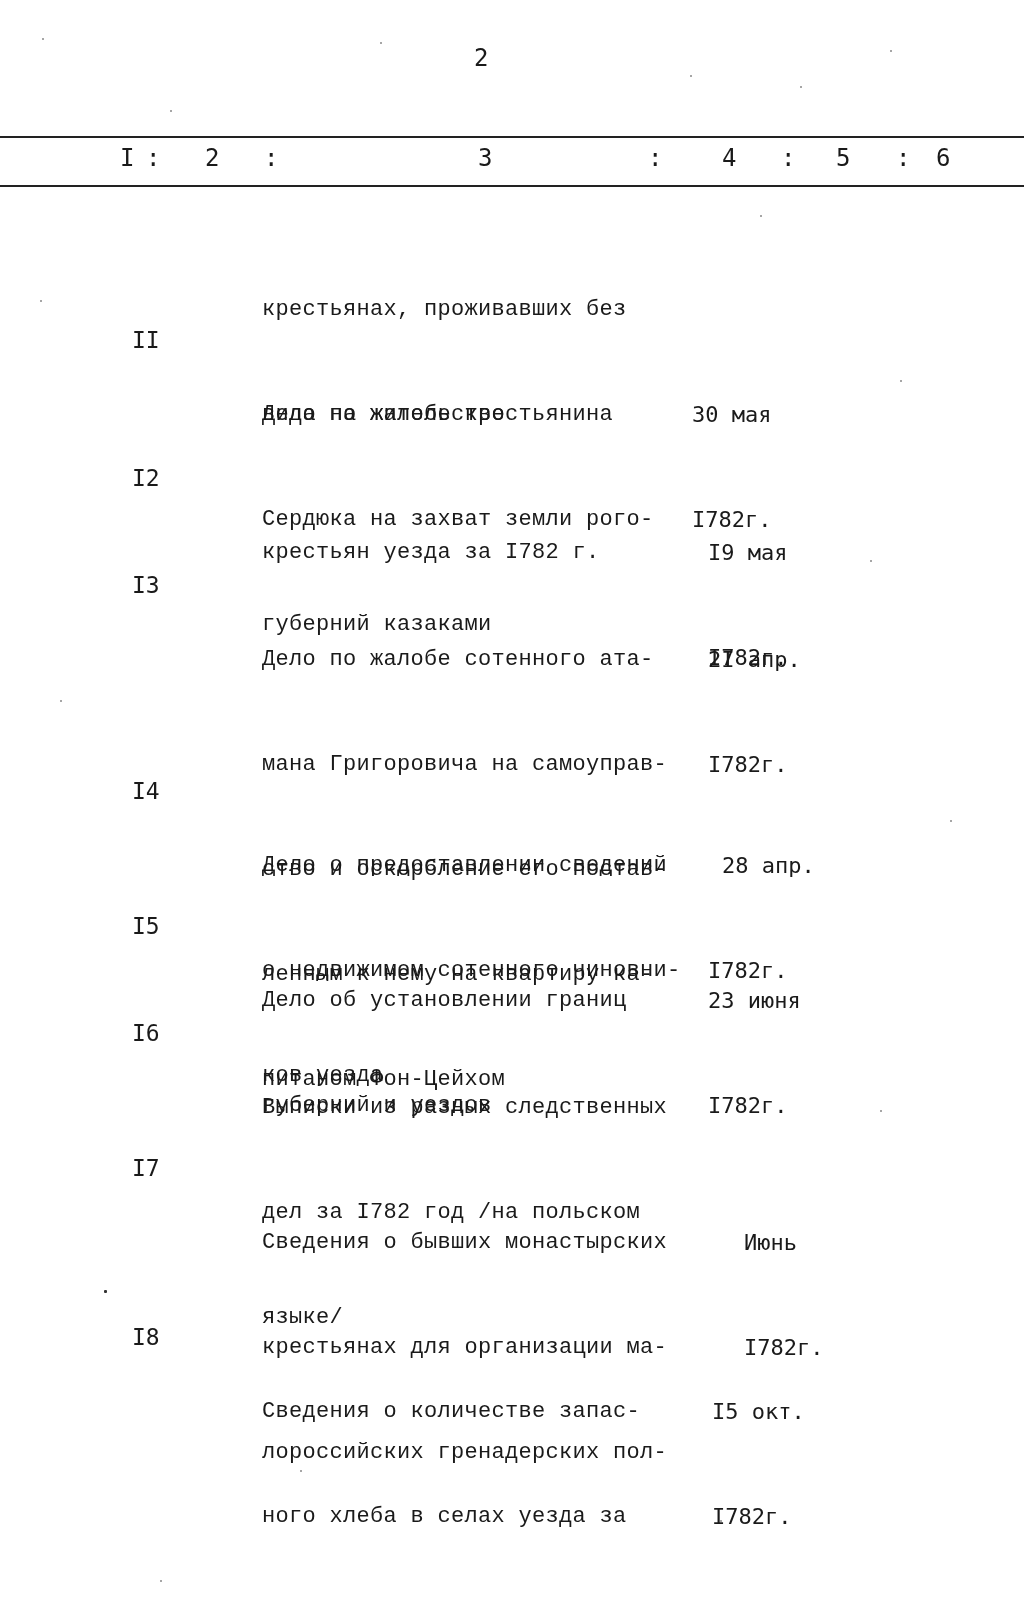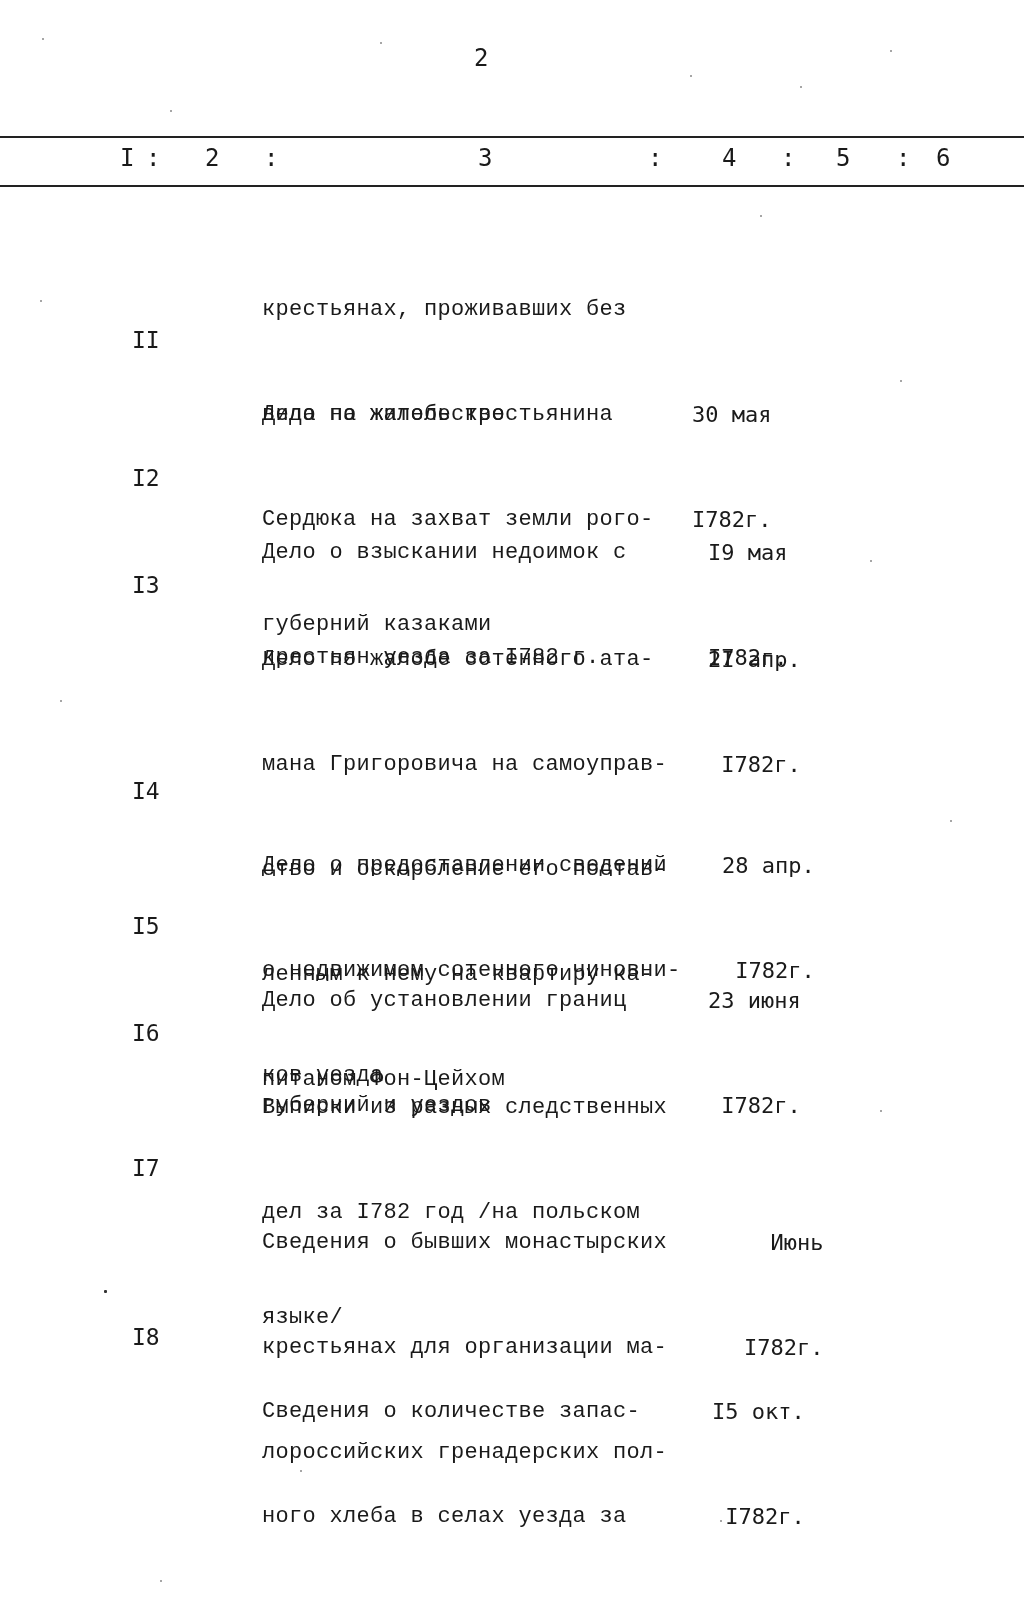--- a/index.html
+++ b/index.html
@@ -8,21 +8,21 @@
     font-family:"DejaVu Sans Mono","Liberation Mono",monospace; color:#1a1a1a;
   }
   .page-num { position:absolute; top:44px; left:474px; font-size:24px; }
   .rule { position:absolute; left:0; width:1024px; height:2px; background:#222; }
   .rule.top { top:136px; }
   .rule.bot { top:185px; }
   .hdr { position:absolute; top:144px; font-size:24px; }
   .entry { position:absolute; left:0; width:1024px; }
   .num { position:absolute; left:132px; font-size:23px;text-align:center; }
   .title { position:absolute; left:262px; font-size:22px; line-height:35px; white-space:pre; letter-spacing:0.3px;font-family:Liberation Mono, monospace; }
-  .date { position:absolute; left:706px; font-size:22px; line-height:35px; white-space:pre;text-align:right; }
+  .date { position:absolute; left:706px; font-size:22px; line-height:35px; white-space:pre; }
   .dot { position:absolute; width:2px; height:2px; background:#888; border-radius:1px; }
 </style>
 </head>
 <body>
 
 <div class="page-num">2</div>
 
 <div class="rule top"></div>
 <div>
   <span class="hdr" style="left:120px">I</span>
@@ -55,21 +55,20 @@
   </div>
   <div class="date" style="left:692px">
     <div>30 мая</div>
     <div>I782г.</div>
   </div>
 </div>
 
 <div class="entry" style="top:465px">
   <div class="num">I2</div>
   <div class="title">
-    <div>Дело о взыскании недоимок с</div>
     <div>крестьян уезда за I782 г.</div>
   </div>
   <div class="date" style="left:708px">
     <div>I9 мая</div>
     <div>I782г.</div>
   </div>
 </div>
 
 <div class="entry" style="top:572px">
   <div class="num">I3</div>

